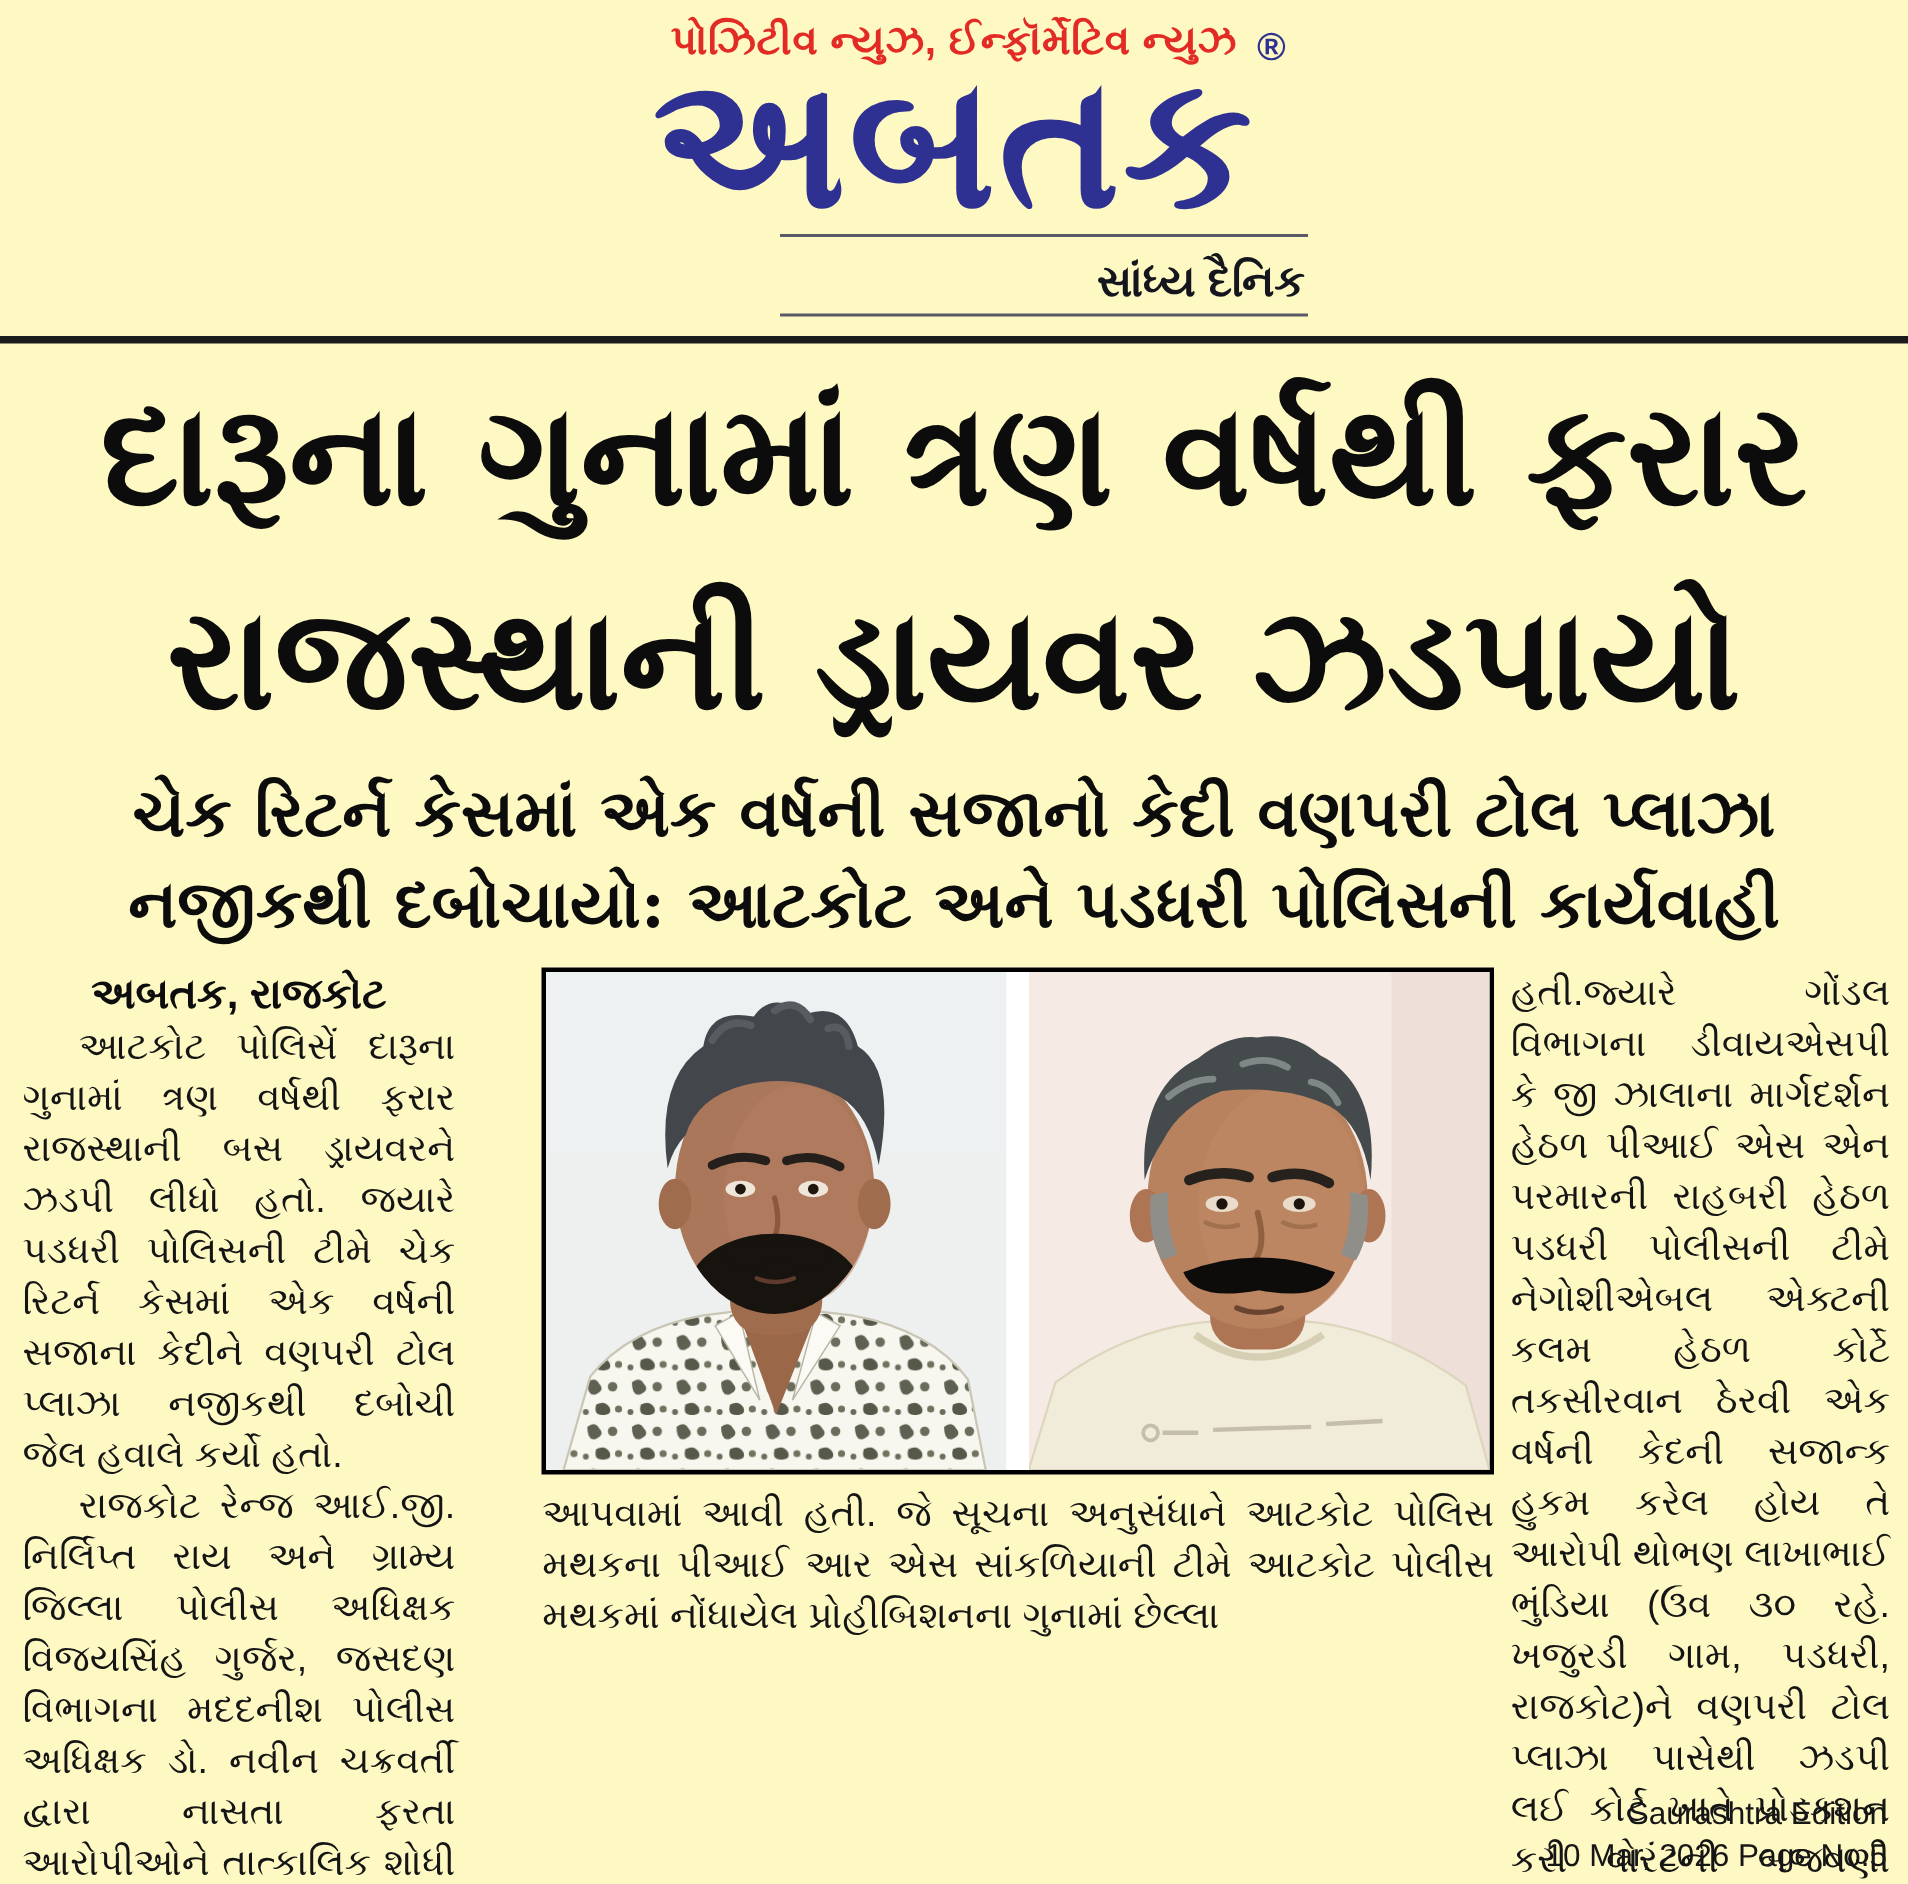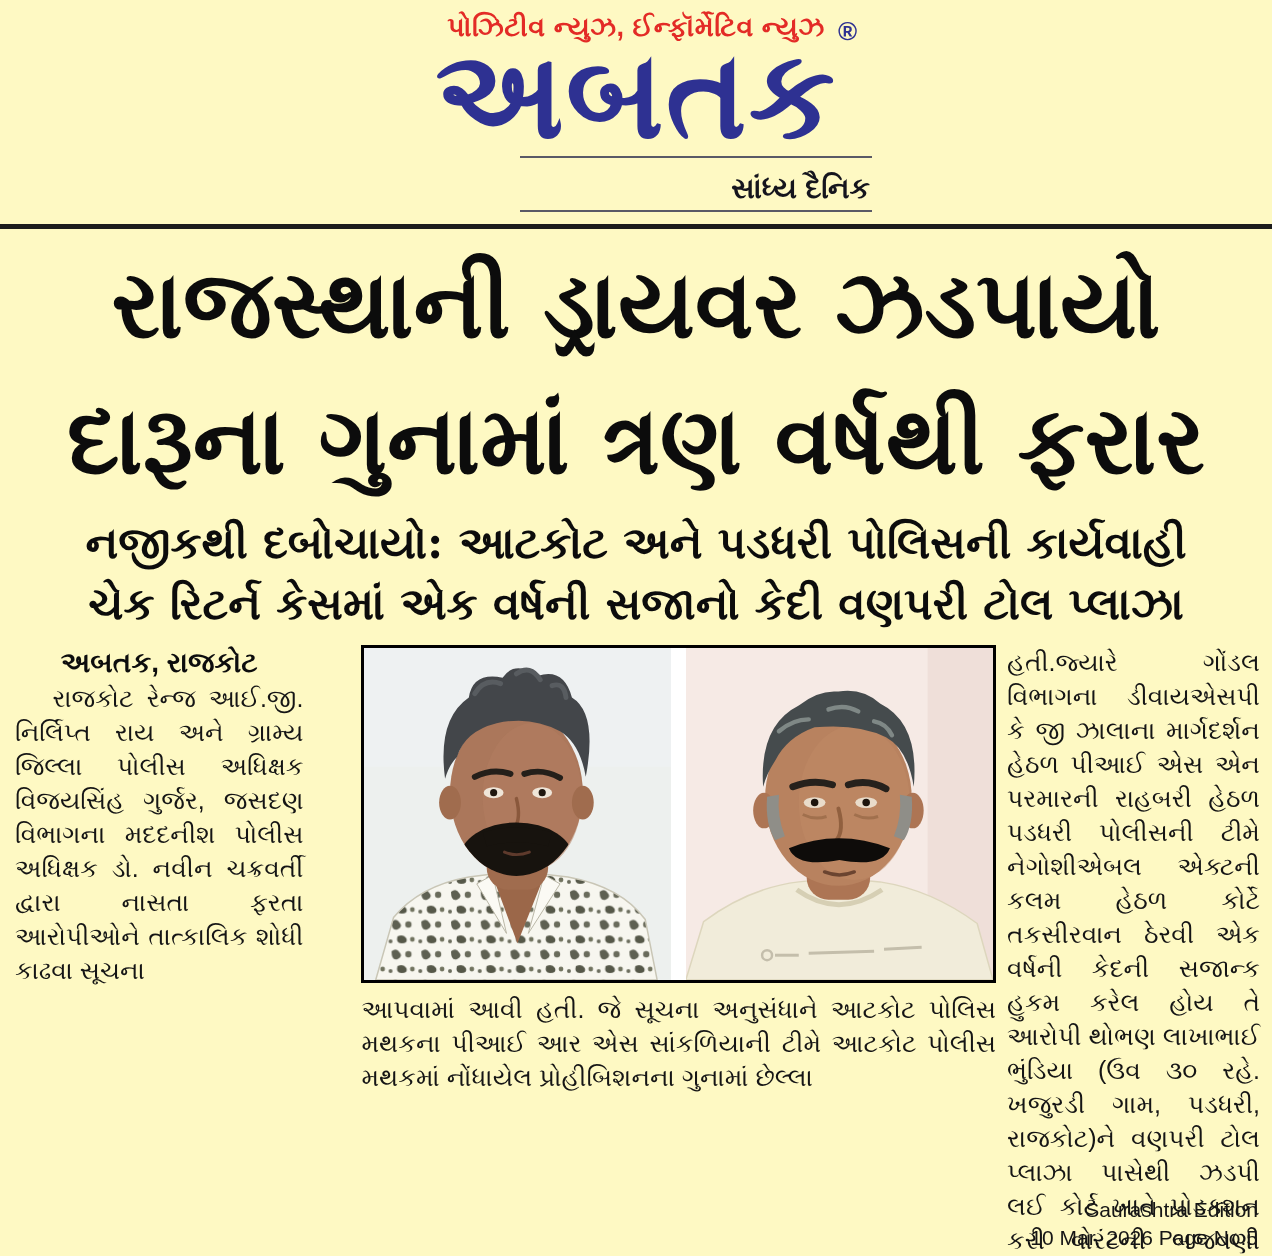--- a/index.html
+++ b/index.html
@@ -107,33 +107,34 @@
     <div class="logo">અબતક</div>
     <div class="subtitle-block">
       <hr class="subtitle-rule">
       <span class="subtitle-text">સાંધ્ય દૈનિક</span>
       <hr class="subtitle-rule">
     </div>
     <div class="masthead-rule"></div>
   </div>
 
   <div class="headline">
+    <div>દારૂના ગુનામાં ત્રણ વર્ષથી ફરાર</div>
     <div>રાજસ્થાની ડ્રાયવર ઝડપાયો</div>
-    <div>દારૂના ગુનામાં ત્રણ વર્ષથી ફરાર</div>
   </div>
 
   <div class="subheadline">
+    <div>ચેક રિટર્ન કેસમાં એક વર્ષની સજાનો કેદી વણપરી ટોલ પ્લાઝા</div>
     <div>નજીકથી દબોચાયો: આટકોટ અને પડધરી પોલિસની કાર્યવાહી</div>
-    <div>ચેક રિટર્ન કેસમાં એક વર્ષની સજાનો કેદી વણપરી ટોલ પ્લાઝા</div>
   </div>
 
   <div class="body-grid">
 
     <div class="col col-left">
       <div class="dateline">અબતક, રાજકોટ</div>
+      <p class="para">આટકોટ પોલિસેં દારૂના ગુનામાં ત્રણ વર્ષથી ફરાર રાજસ્થાની બસ ડ્રાયવરને ઝડપી લીધો હતો. જયારે પડધરી પોલિસની ટીમે ચેક રિટર્ન કેસમાં એક વર્ષની સજાના કેદીને વણપરી ટોલ પ્લાઝા નજીકથી દબોચી જેલ હવાલે કર્યો હતો.</p>
       <p class="para">રાજકોટ રેન્જ આઈ.જી. નિર્લિપ્ત રાય અને ગ્રામ્ય જિલ્લા પોલીસ અધિક્ષક વિજયસિંહ ગુર્જર, જસદણ વિભાગના મદદનીશ પોલીસ અધિક્ષક ડો. નવીન ચક્રવર્તી દ્વારા નાસતા ફરતા આરોપીઓને તાત્કાલિક શોધી કાઢવા સૂચના</p>
     </div>
 
     <div class="center">
       <div class="photo-frame">
 
         <div class="photo" role="img" aria-label="arrested young man with black beard, floral shirt">
           <svg viewBox="0 0 322 335" preserveAspectRatio="xMidYMax slice">
             <defs>
               <pattern id="floral" width="30" height="30" patternUnits="userSpaceOnUse">

